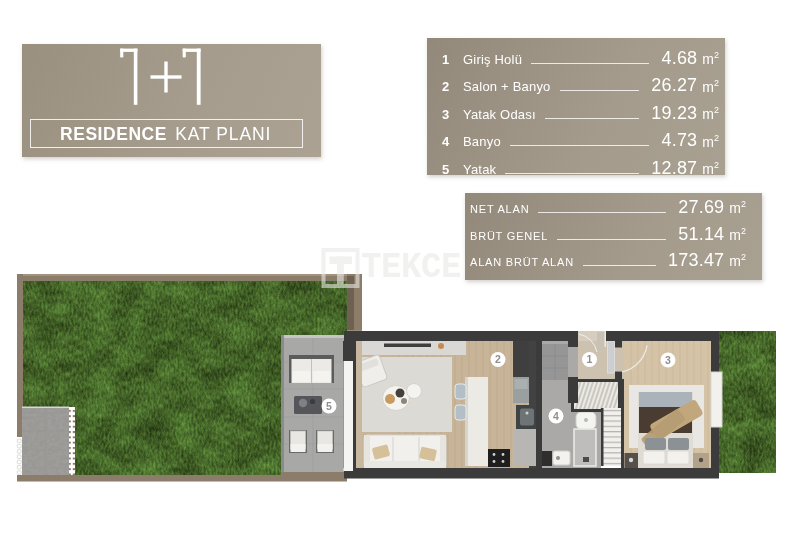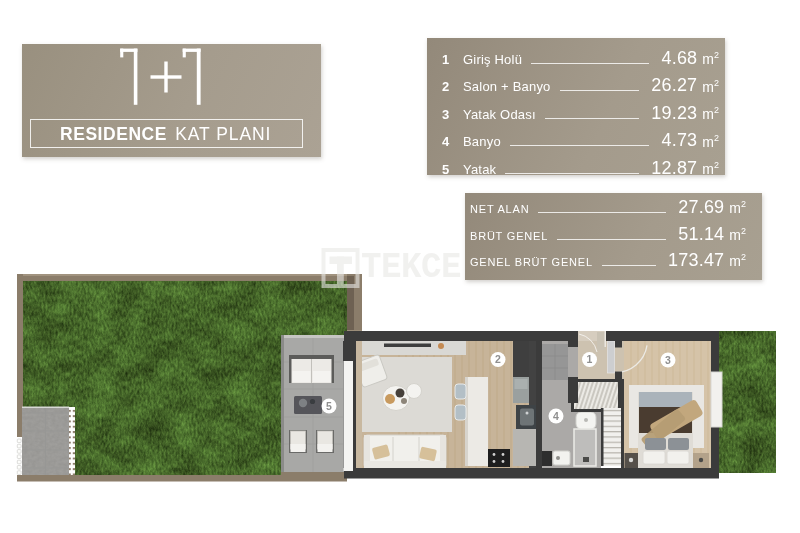--- a/index.html
+++ b/index.html
@@ -98,21 +98,21 @@
         <span class="v">27.69</span>
         <span class="m2">m<sup>2</sup></span>
       </div>
     <div class="row">
         <span class="l">BRÜT GENEL</span>
         <span class="ln"></span>
         <span class="v">51.14</span>
         <span class="m2">m<sup>2</sup></span>
       </div>
     <div class="row">
-        <span class="l">GENEL BRÜT GENEL</span>
+        <span class="l">ALAN BRÜT ALAN</span>
         <span class="ln"></span>
         <span class="v">173.47</span>
         <span class="m2">m<sup>2</sup></span>
       </div>
   </div>
 
   <svg id="plan" width="800" height="533" viewBox="0 0 800 533">
     <defs>
       <filter id="grassF" x="0" y="0" width="100%" height="100%" color-interpolation-filters="sRGB">
         <feTurbulence type="fractalNoise" baseFrequency="0.5 0.22" numOctaves="4" seed="23" result="n"></feTurbulence>

